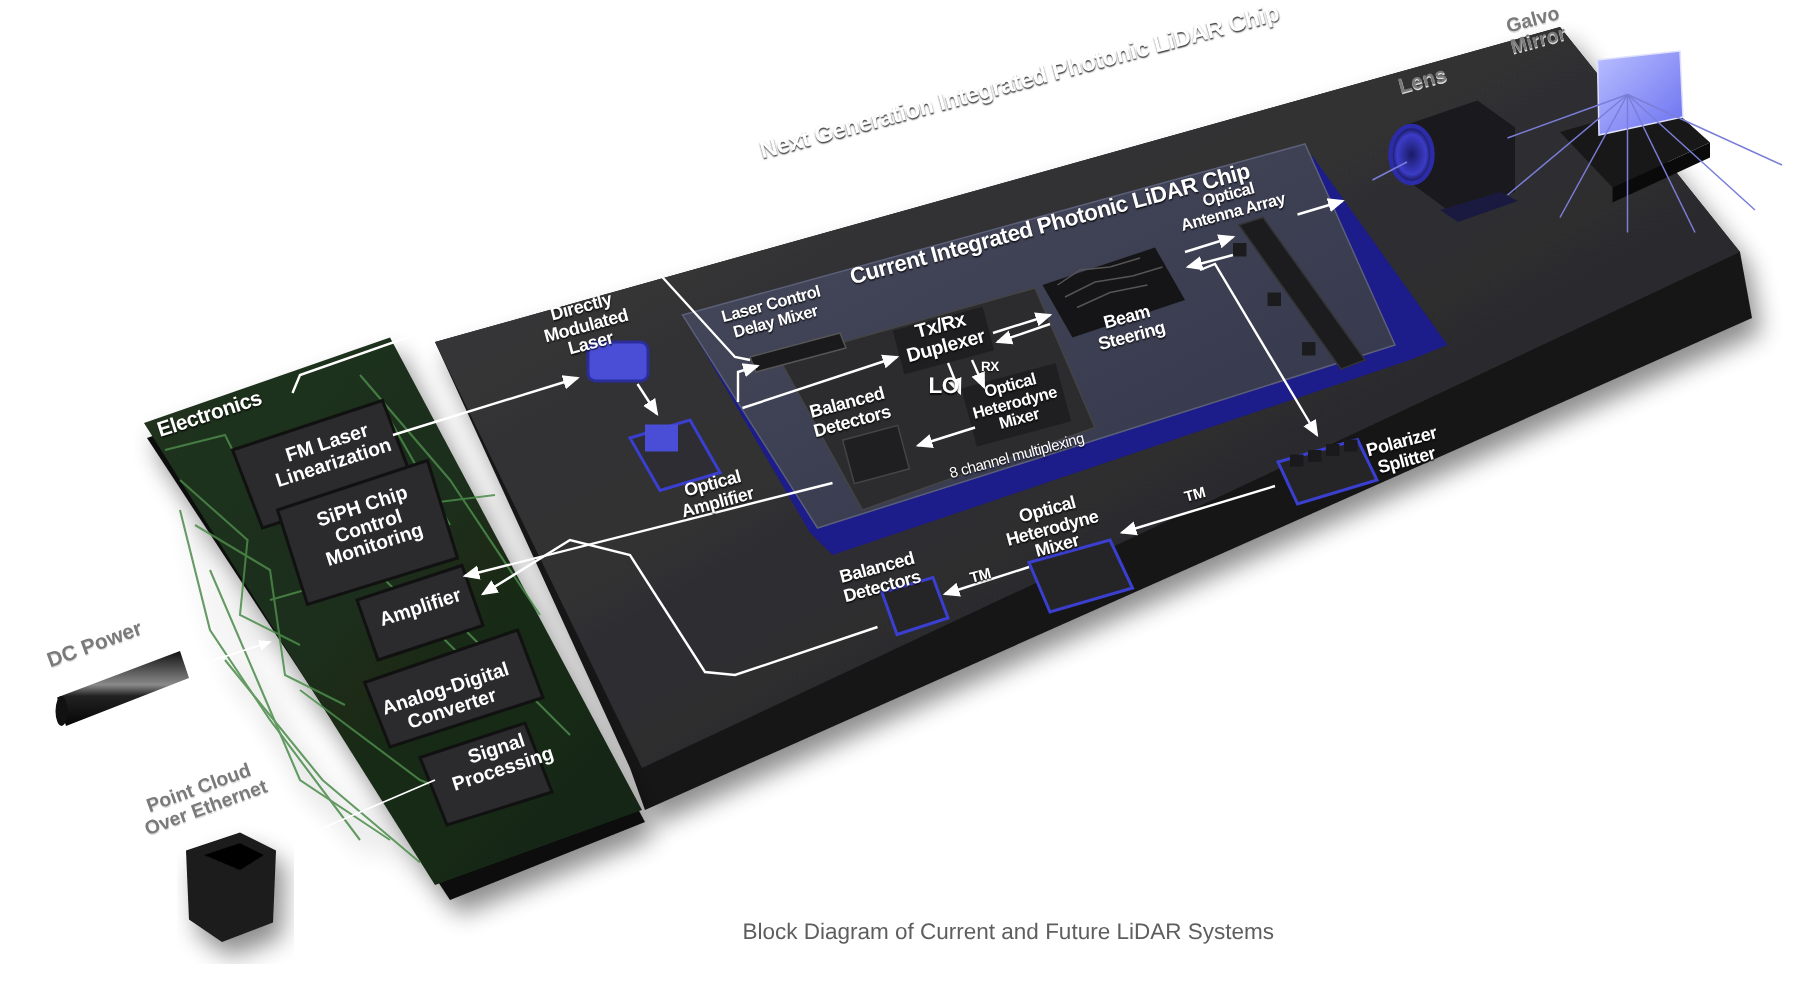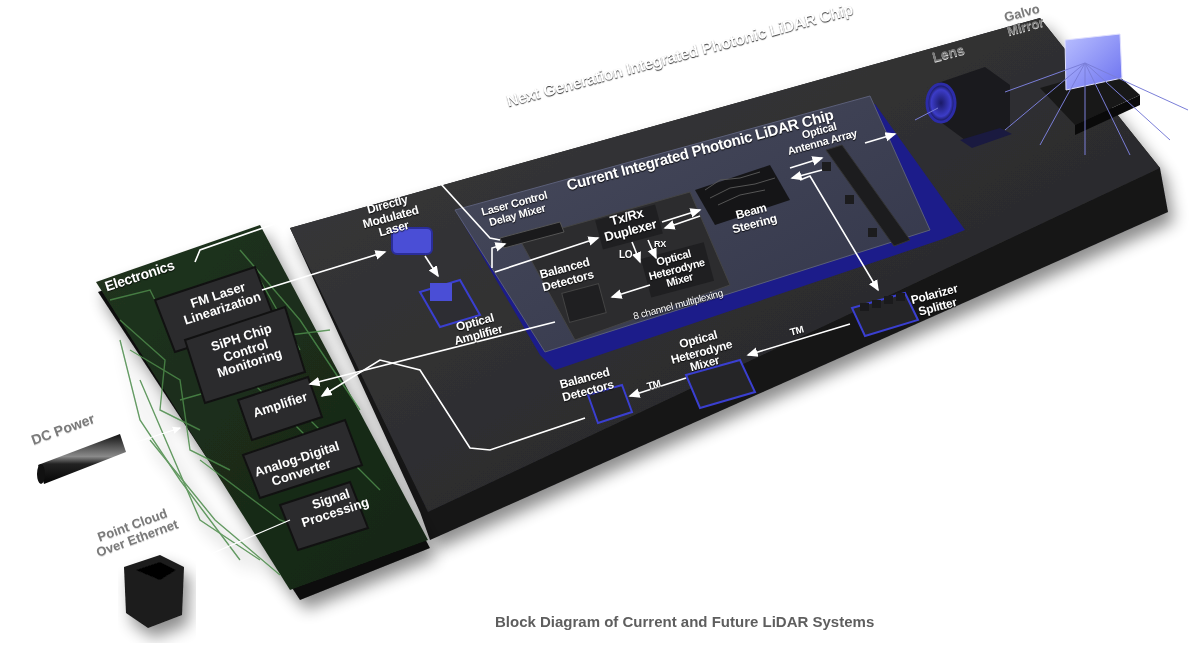--- a/index.html
+++ b/index.html
@@ -224,33 +224,33 @@
 Mixer</div>
 <div class="lbl" style="left:912px; top:288px; font-size:12px; white-space:pre; transform:rotate(-15deg);">Polarizer
 Splitter</div>
 <div class="lbl" style="left:790px; top:326px; font-size:10px; transform:rotate(-15deg);">TM</div>
 <div class="lbl" style="left:647px; top:380px; font-size:10px; transform:rotate(-15deg);">TM</div>
 
 <div class="lbl" style="left:482px; top:198px; font-size:11px; white-space:pre; transform:rotate(-15deg);">Laser Control
 Delay Mixer</div>
 <div class="lbl" style="left:602px; top:210px; font-size:13px; white-space:pre; transform:rotate(-15deg);">Tx/Rx
 Duplexer</div>
-<div class="lbl" style="left:619px; top:250px; font-size:10px;">LO</div>
+<div class="lbl" style="left:619px; top:250px; font-size:15px;">LO</div>
 <div class="lbl" style="left:654px; top:240px; font-size:9px;text-align:right;">RX</div>
 <div class="lbl" style="left:648px; top:252px; font-size:11px; white-space:pre; transform:rotate(-15deg);">Optical
 Heterodyne
 Mixer</div>
 <div class="lbl" style="left:540px; top:262px; font-size:12px; white-space:pre; transform:rotate(-15deg);">Balanced
 Detectors</div>
 <div class="lbl" style="left:632px; top:300px; font-size:10px; transform:rotate(-15deg); font-weight:normal;">8 channel multiplexing</div>
 <div class="lbl" style="left:730px; top:205px; font-size:12px; white-space:pre; transform:rotate(-15deg);">Beam
 Steering</div>
 <div class="lbl" style="left:785px; top:125px; font-size:11px; white-space:pre; transform:rotate(-15deg);">Optical
 Antenna Array</div>
 
 <div class="glbl" style="left:932px; top:46px; font-size:14px; transform:rotate(-15deg);">Lens</div>
 <div class="glbl" style="left:1005px; top:6px; font-size:13px; white-space:pre; transform:rotate(-15deg);">Galvo
 Mirror</div>
 <div class="glbl" style="left:30px; top:422px; font-size:14px; transform:rotate(-20deg);">DC Power</div>
 <div class="glbl" style="left:92px; top:518px; font-size:13px; white-space:pre; transform:rotate(-20deg);">Point Cloud
 Over Ethernet</div>
 
-<div class="abs" style="left:495px; top:613px; font-size:15px; font-weight:bold; color:#5e5e5e;">Block Diagram of Current and Future LiDAR Systems</div>
+<div class="abs" style="left:495px; top:613px; font-size:15px; font-weight:normal; color:#5e5e5e;">Block Diagram of Current and Future LiDAR Systems</div>
 
 </body></html>

